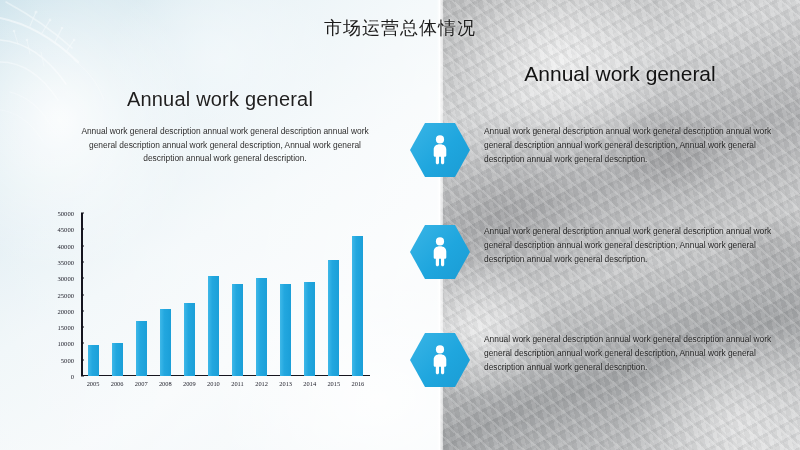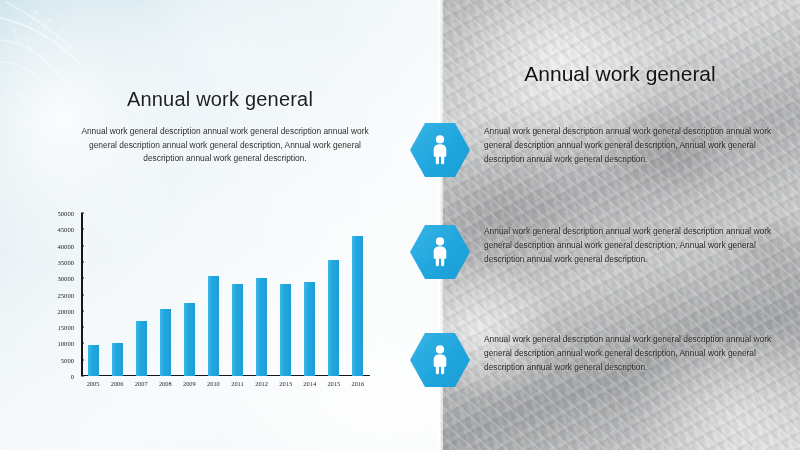--- a/index.html
+++ b/index.html
@@ -252,20 +252,21 @@
         <circle cx="74" cy="40" r="1.2"></circle>
       <circle cx="14" cy="31" r="1.3"></circle>
         <circle cx="27" cy="40" r="1.2"></circle>
     </g>
   </svg>
   <div class="white-panel"></div>
   <div class="bg-right"></div>
   <div class="bg-right-noise"></div>
   <div class="divider"></div>
 
+  <div class="slide-title">市场运营总体情况</div>
 
   <div class="left-heading">Annual work general</div>
   <div class="left-desc">Annual work general description annual work general description annual work general description annual work general description, Annual work general description annual work general description.</div>
 
   <div class="chart-wrap">
     <div class="axis-y"></div>
     <div class="axis-x"></div>
     <div class="chart-plot">
       <div class="bars" id="bars-container">
           <div class="bar-slot">

